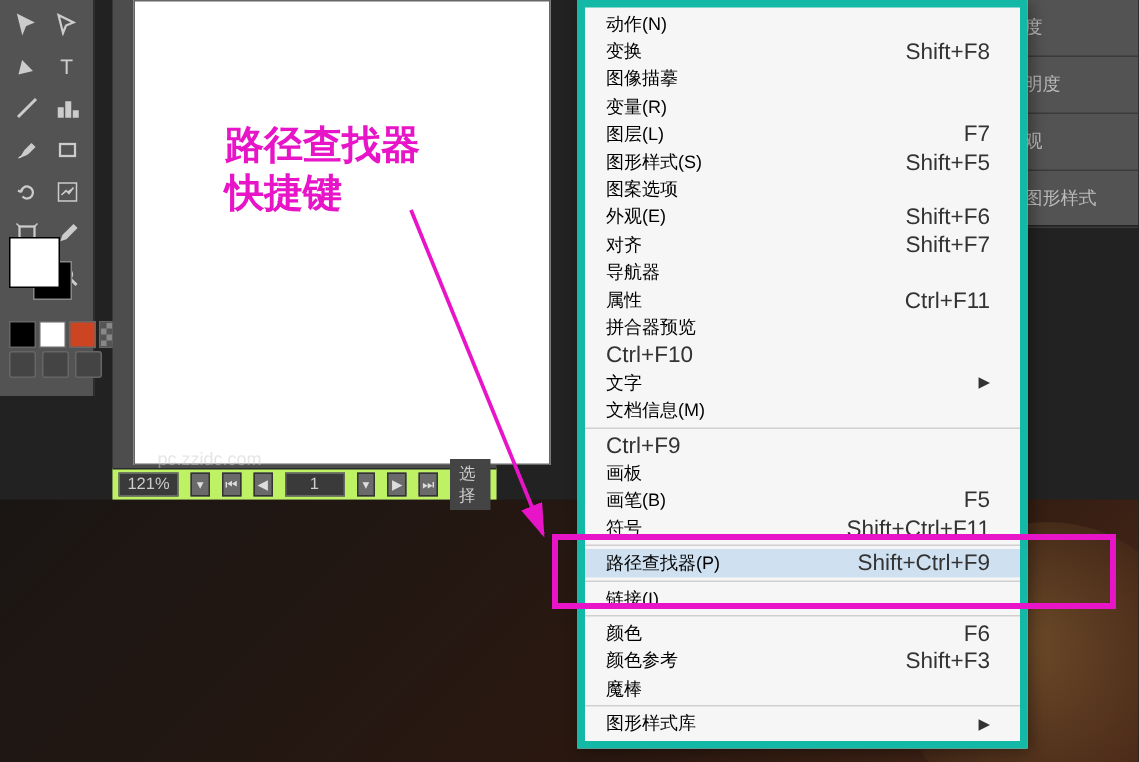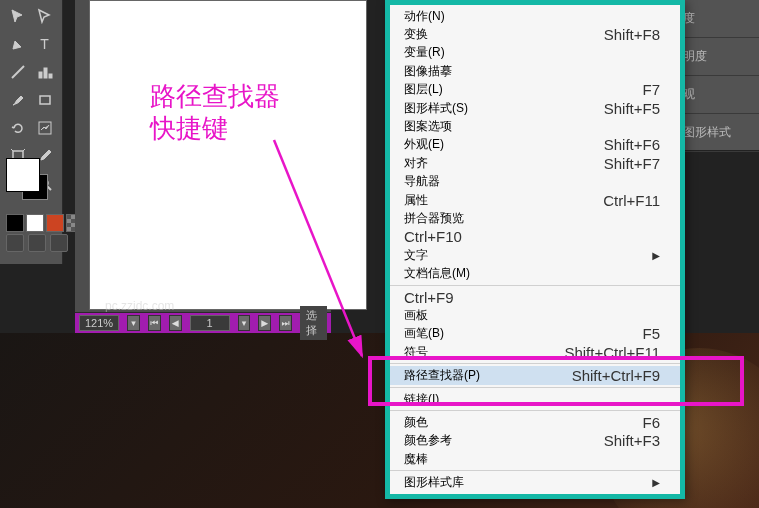--- a/index.html
+++ b/index.html
@@ -11,32 +11,32 @@
 .swatch .fg{position:absolute;left:0;top:0;width:32px;height:32px;background:#fff;border:1px solid #000}
 .swatch .bg{position:absolute;left:16px;top:16px;width:24px;height:24px;background:#000;border:1px solid #888}
 .mini{position:absolute;left:6px;top:214px;display:flex;gap:2px}
 .mini div{width:16px;height:16px;border:1px solid #666}
 .miniB{background:#000}.miniW{background:#fff}.miniR{background:#c42}.miniT{background:repeating-conic-gradient(#888 0 25%,#555 0 50%) 50%/8px 8px}
 .mrow{position:absolute;left:6px;top:234px;display:flex;gap:4px}
 .mrow div{width:16px;height:16px;background:#444;border:1px solid #666;border-radius:2px}
 .canvas-area{position:absolute;left:75px;top:0;width:256px;height:333px;background:#4d4d4d}
 .canvas{position:absolute;left:14px;top:0;width:276px;height:308px;background:#fff;border:1px solid #666}
 .wm{position:absolute;left:30px;bottom:20px;color:#ccc;font-size:12px;opacity:.5}
-.zoombar{position:absolute;left:0;bottom:0;right:0;height:20px;background:#a21caf;border-top:1px solid #2a2a2a;display:flex;align-items:center;padding-left:4px;color:#ccc;font-size:11px;gap:8px}
+.zoombar{position:absolute;left:0;bottom:0;right:0;height:20px;background:#bef264;border-top:1px solid #2a2a2a;display:flex;align-items:center;padding-left:4px;color:#ccc;font-size:11px;gap:8px}
 .zbox{background:#3a3a3a;border:1px solid #666;padding:1px 4px;min-width:30px;text-align:center}
 .sbtn{background:#6a6a6a;border:1px solid #333;width:16px;height:14px;display:flex;align-items:center;justify-content:center;color:#ddd;font-size:9px}
 .selbtn{margin-left:auto;margin-right:4px;background:#444;color:#ccc;padding:2px 6px}
 .menu{position:absolute;left:385px;top:0;width:290px;background:#f6f6f6;border:5px solid #14b8a6;box-shadow:2px 2px 10px rgba(0,0,0,.4);padding:2px 0}
 .mi{display:flex;align-items:center;height:18.4px;padding:0 20px 0 14px;color:#000;font-size:12px;justify-content:space-between}
 .mi.sep{height:0;border-top:1px solid #d0d0d0;margin:2px 0;padding:0}
 .mi .lbl{flex:1}
 .mi .sc{color:#333;font-size:15px}
 .mi .arr{font-size:10px;color:#333;margin-left:6px}
 .highlight{position:absolute;left:368px;top:356px;width:368px;height:42px;border:4px solid #e815c8;pointer-events:none}
-.anno{position:absolute;left:150px;top:80px;color:#e815c8;font-size:26px;font-weight:400;line-height:32px}
+.anno{position:absolute;left:150px;top:80px;color:#e815c8;font-size:26px;font-weight:700;line-height:32px}
 .arrow{position:absolute;left:272px;top:138px;width:100px;height:225px;pointer-events:none}
 .rpanel{position:absolute;right:0;top:0;width:84px;height:150px;background:#535353;color:#bbb;font-size:12px}
 .rpanel div{padding:10px 8px;border-bottom:1px solid #3a3a3a}
 .bgdark{position:absolute;left:0;top:333px;right:0;bottom:0;background:linear-gradient(135deg,#1a1614 0%,#2a1810 60%,#4a2818 100%)}
 .bgdark::after{content:"";position:absolute;right:-40px;bottom:-40px;width:200px;height:200px;border-radius:50%;background:radial-gradient(circle at 40% 40%,rgba(255,200,100,.25),transparent 70%)}
 </style>
 </head>
 <body>
 
 <div class="bgdark"></div>
@@ -169,24 +169,24 @@
 
 <div class="menu" id="menu">
     <div class="mi">
       <span class="lbl">动作(N)</span>
     </div>
     <div class="mi">
       <span class="lbl">变换</span>
       <span class="sc">Shift+F8</span>
     </div>
     <div class="mi">
+      <span class="lbl">图像描摹</span>
+    </div>
+    <div class="mi">
       <span class="lbl">变量(R)</span>
-    </div>
-    <div class="mi">
-      <span class="lbl">图像描摹</span>
     </div>
     <div class="mi">
       <span class="lbl">图层(L)</span>
       <span class="sc">F7</span>
     </div>
     <div class="mi">
       <span class="lbl">图形样式(S)</span>
       <span class="sc">Shift+F5</span>
     </div>
     <div class="mi">

